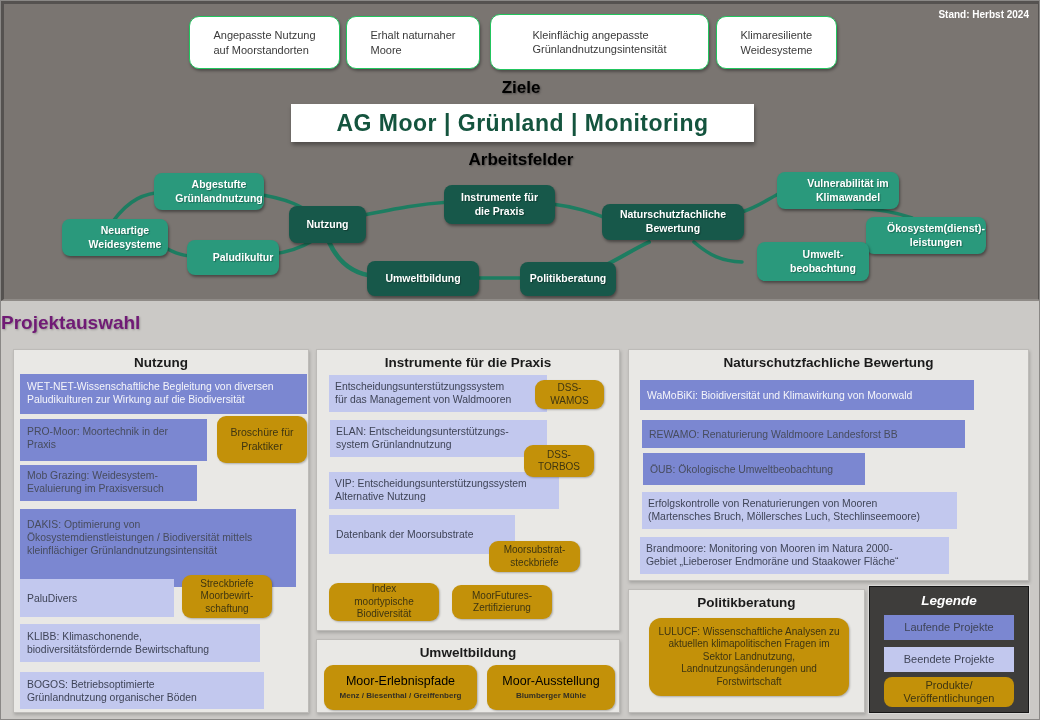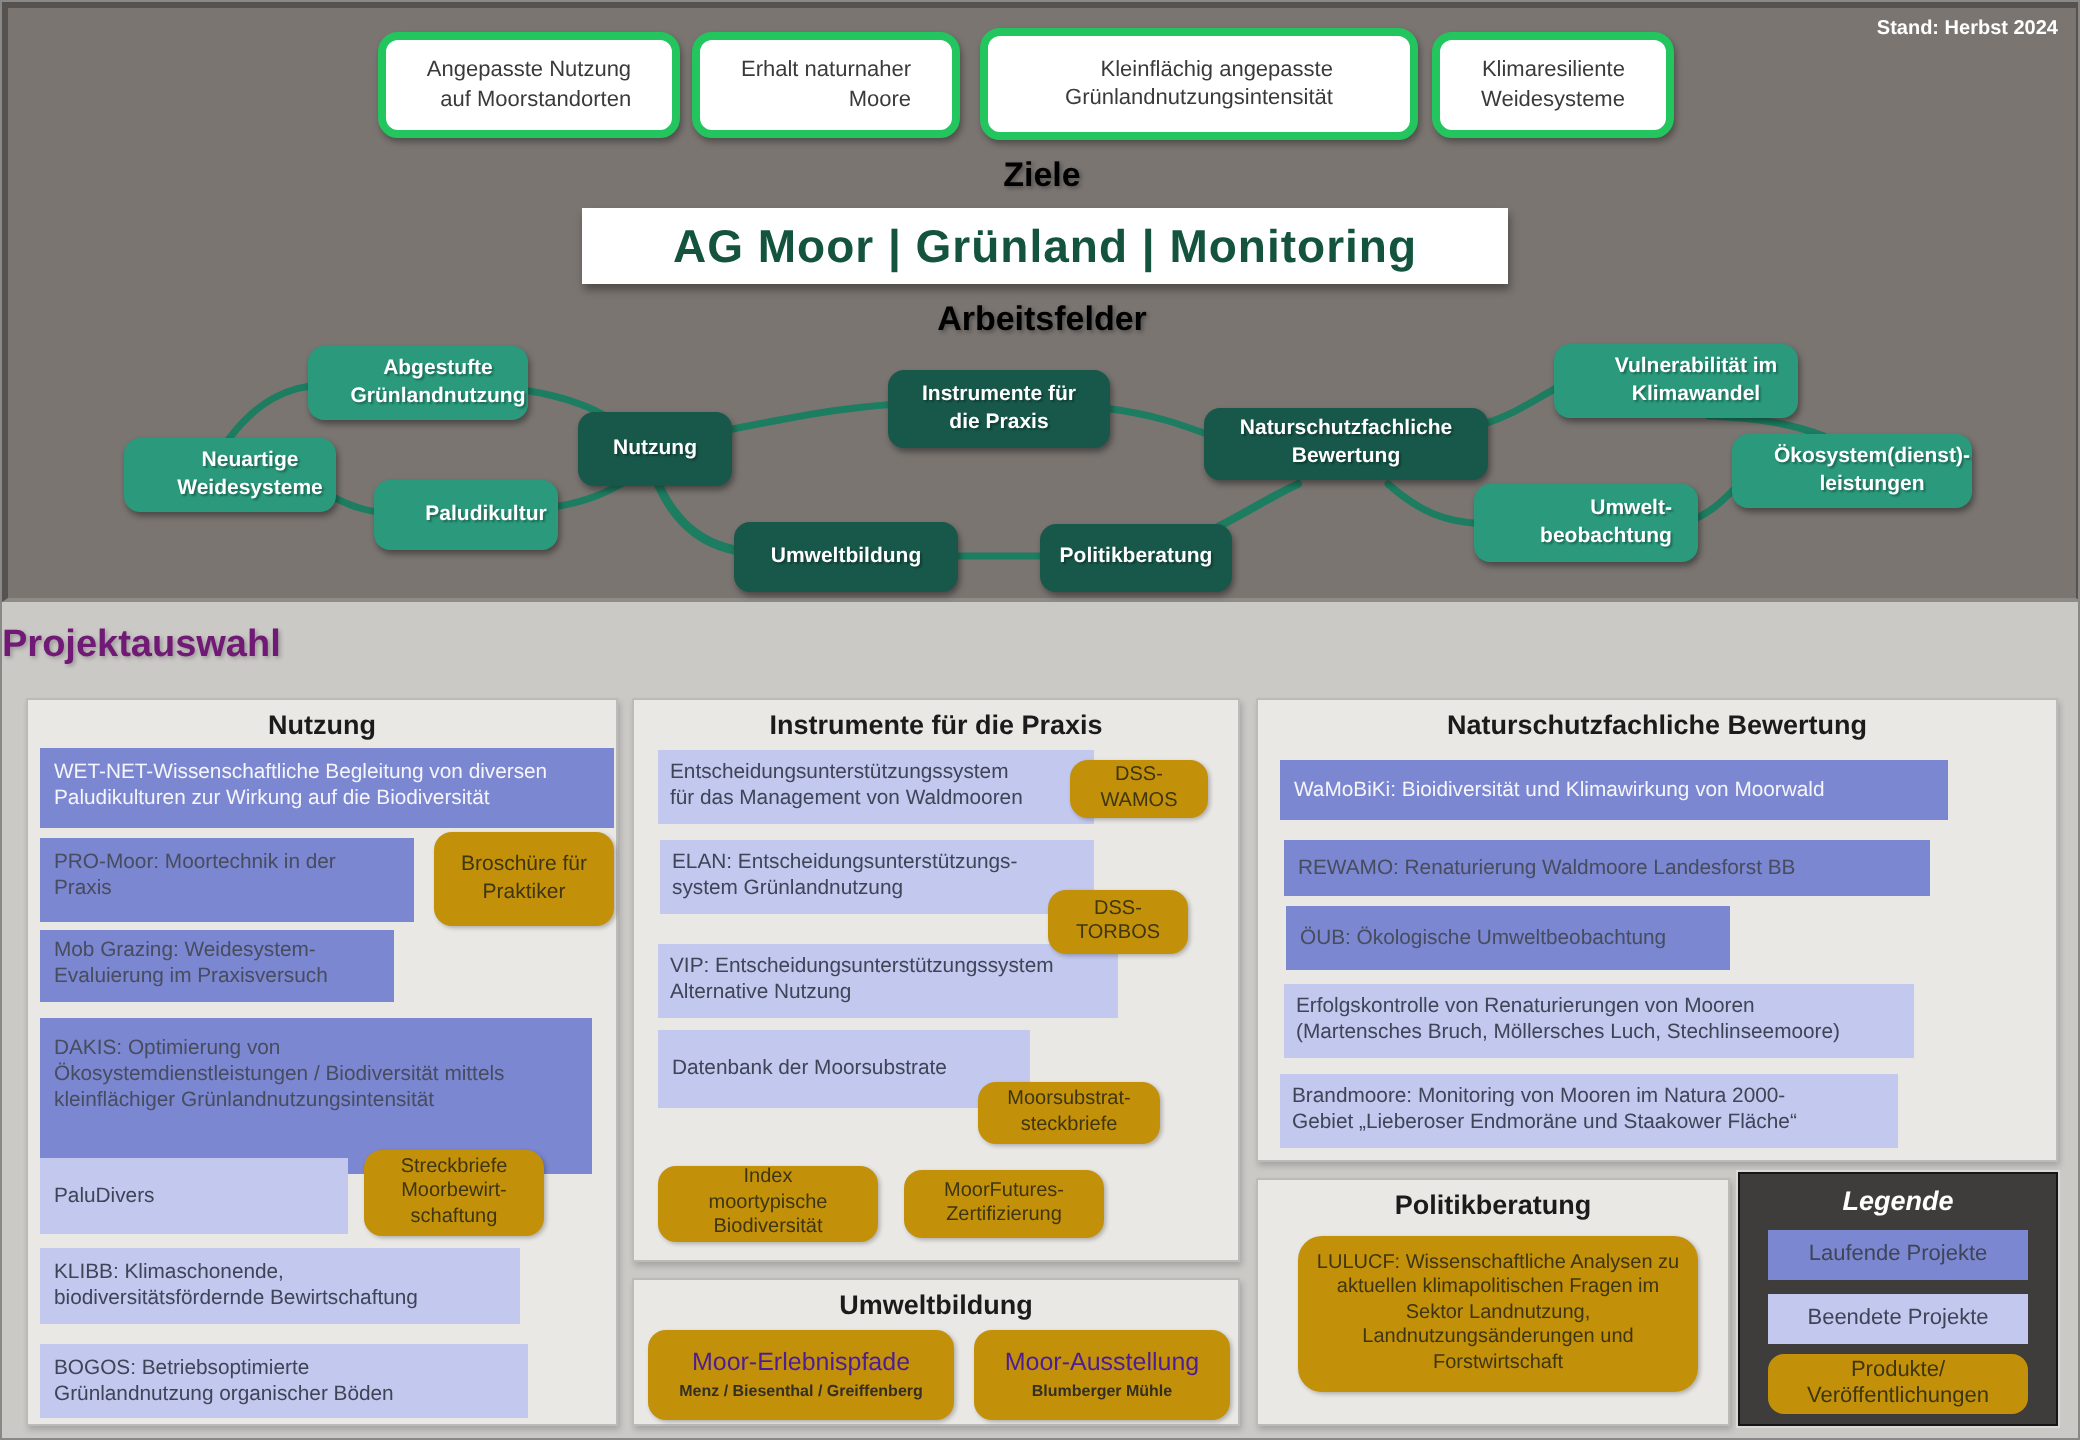--- a/index.html
+++ b/index.html
@@ -3,22 +3,22 @@
 <meta charset="utf-8">
 <style>
   * { margin:0; padding:0; box-sizing:border-box; }
   body { background:#ffffff; font-family:"Liberation Sans", sans-serif; }
   .canvas { position:relative; width:1040px; height:720px; overflow:hidden; border:1px solid #8a8886; background:#cbc9c6; }
 
   
   .top-section { position:absolute; left:0; top:0; width:1040px; height:300px;
     background:#7a7571; border:3px solid #555250; border-bottom:2px solid #8f8b87; }
   .stand { position:absolute; top:5px; right:9px; font-size:10px; font-weight:bold; color:#ffffff; }
-  .goal { position:absolute; background:#ffffff; border:4px solid #22c55e; border-radius:10px;
-    display:flex; align-items:center; justify-content:center; text-align:right;
+  .goal { position:absolute; background:#ffffff; border:1px solid #22c55e; border-radius:10px;
+    display:flex; align-items:center; justify-content:center; text-align:left;
     font-size:11px; color:#3a3a3a; white-space:pre-line; line-height:1.3;
     box-shadow:1px 2px 3px rgba(0,0,0,.35); }
   .section-heading { position:absolute; left:0; width:100%; text-align:center;
     font-size:17px; font-weight:bold; color:#000000; text-shadow:1px 1px 2px rgba(0,0,0,.35); }
   .ag-title { position:absolute; left:287px; top:100px; width:463px; height:38px; background:#ffffff;
     display:flex; align-items:center; justify-content:center;
     font-size:23px; font-weight:bold; color:#14543e; letter-spacing:.5px;
     box-shadow:1px 3px 4px rgba(0,0,0,.35); }
   .edges { position:absolute; left:0; top:0; width:1040px; height:300px; }
   .node { position:absolute; border-radius:8px; color:#ffffff; display:flex; align-items:center; justify-content:center;
@@ -36,21 +36,21 @@
     font-size:13.5px; font-weight:bold; color:#1b1b1b; }
   .proj { position:absolute; font-size:10.4px; line-height:1.25; padding:6px 7px; white-space:pre-line; overflow:hidden; }
   .run  { background:#7b87d1; color:#474c5e; }
   .run.white-text { color:#f5f5fa; }
   .done { background:#c2c8ee; color:#3f4457; }
   .vc { display:flex; align-items:center; }
   .prod { position:absolute; background:#c39109; color:#3e3511; border-radius:9px;
     display:flex; flex-direction:column; align-items:center; justify-content:center;
     text-align:center; font-size:10.5px; line-height:1.25; white-space:pre-line;
     box-shadow:1px 1px 2px rgba(0,0,0,.25); }
-  .prod .big-label { color:#4c1d95; font-size:12.5px; }
+  .prod .big-label { color:#000000; font-size:12.5px; }
   .prod .sub-label { color:#332f24; font-size:8px; font-weight:bold; margin-top:2px; }
 
   
   .legend-panel { position:absolute; background:#3e3d3b; border:1px solid #161616; box-shadow:0 0 0 1px #d9d8d6; }
   .legend-title { position:absolute; left:0; top:6px; width:100%; text-align:center;
     font-size:13.5px; font-weight:bold; font-style:italic; color:#ffffff; }
   .legend-item { position:absolute; display:flex; align-items:center; justify-content:center;
     text-align:center; font-size:11px; color:#3f4457; white-space:pre-line; line-height:1.2; }
 </style>
 </head>
@@ -101,21 +101,21 @@
     <div class="node dark" style="left:440px; top:181px; width:111px; height:39px;">Instrumente für
 die Praxis</div>
     <div class="node dark" style="left:363px; top:257px; width:112px; height:35px;">Umweltbildung</div>
     <div class="node dark" style="left:516px; top:258px; width:96px; height:34px;">Politikberatung</div>
     <div class="node dark" style="left:598px; top:200px; width:142px; height:36px;">Naturschutzfachliche
 Bewertung</div>
     <div class="node light" style="left:773px; top:168px; width:122px; height:37px;">Vulnerabilität im
 Klimawandel</div>
     <div class="node light" style="left:862px; top:213px; width:120px; height:37px;">Ökosystem(dienst)-
 leistungen</div>
-    <div class="node light" style="left:733px; top:238px; width:112px; height:39px;text-align:right;">Umwelt-
+    <div class="node light" style="left:753px; top:238px; width:112px; height:39px;">Umwelt-
 beobachtung</div>
   </div>
 
   <div class="bottom-section">
     <div class="projekt-heading">Projektauswahl</div>
 
     <div class="panel" style="left:12px; top:48px; width:296px; height:364px;">
       <div class="panel-title">Nutzung</div>
       <div class="proj run white-text" style="left:6px; top:24px; width:287px; height:40px;">WET-NET-Wissenschaftliche Begleitung von diversen
 Paludikulturen zur Wirkung auf die Biodiversität</div>

